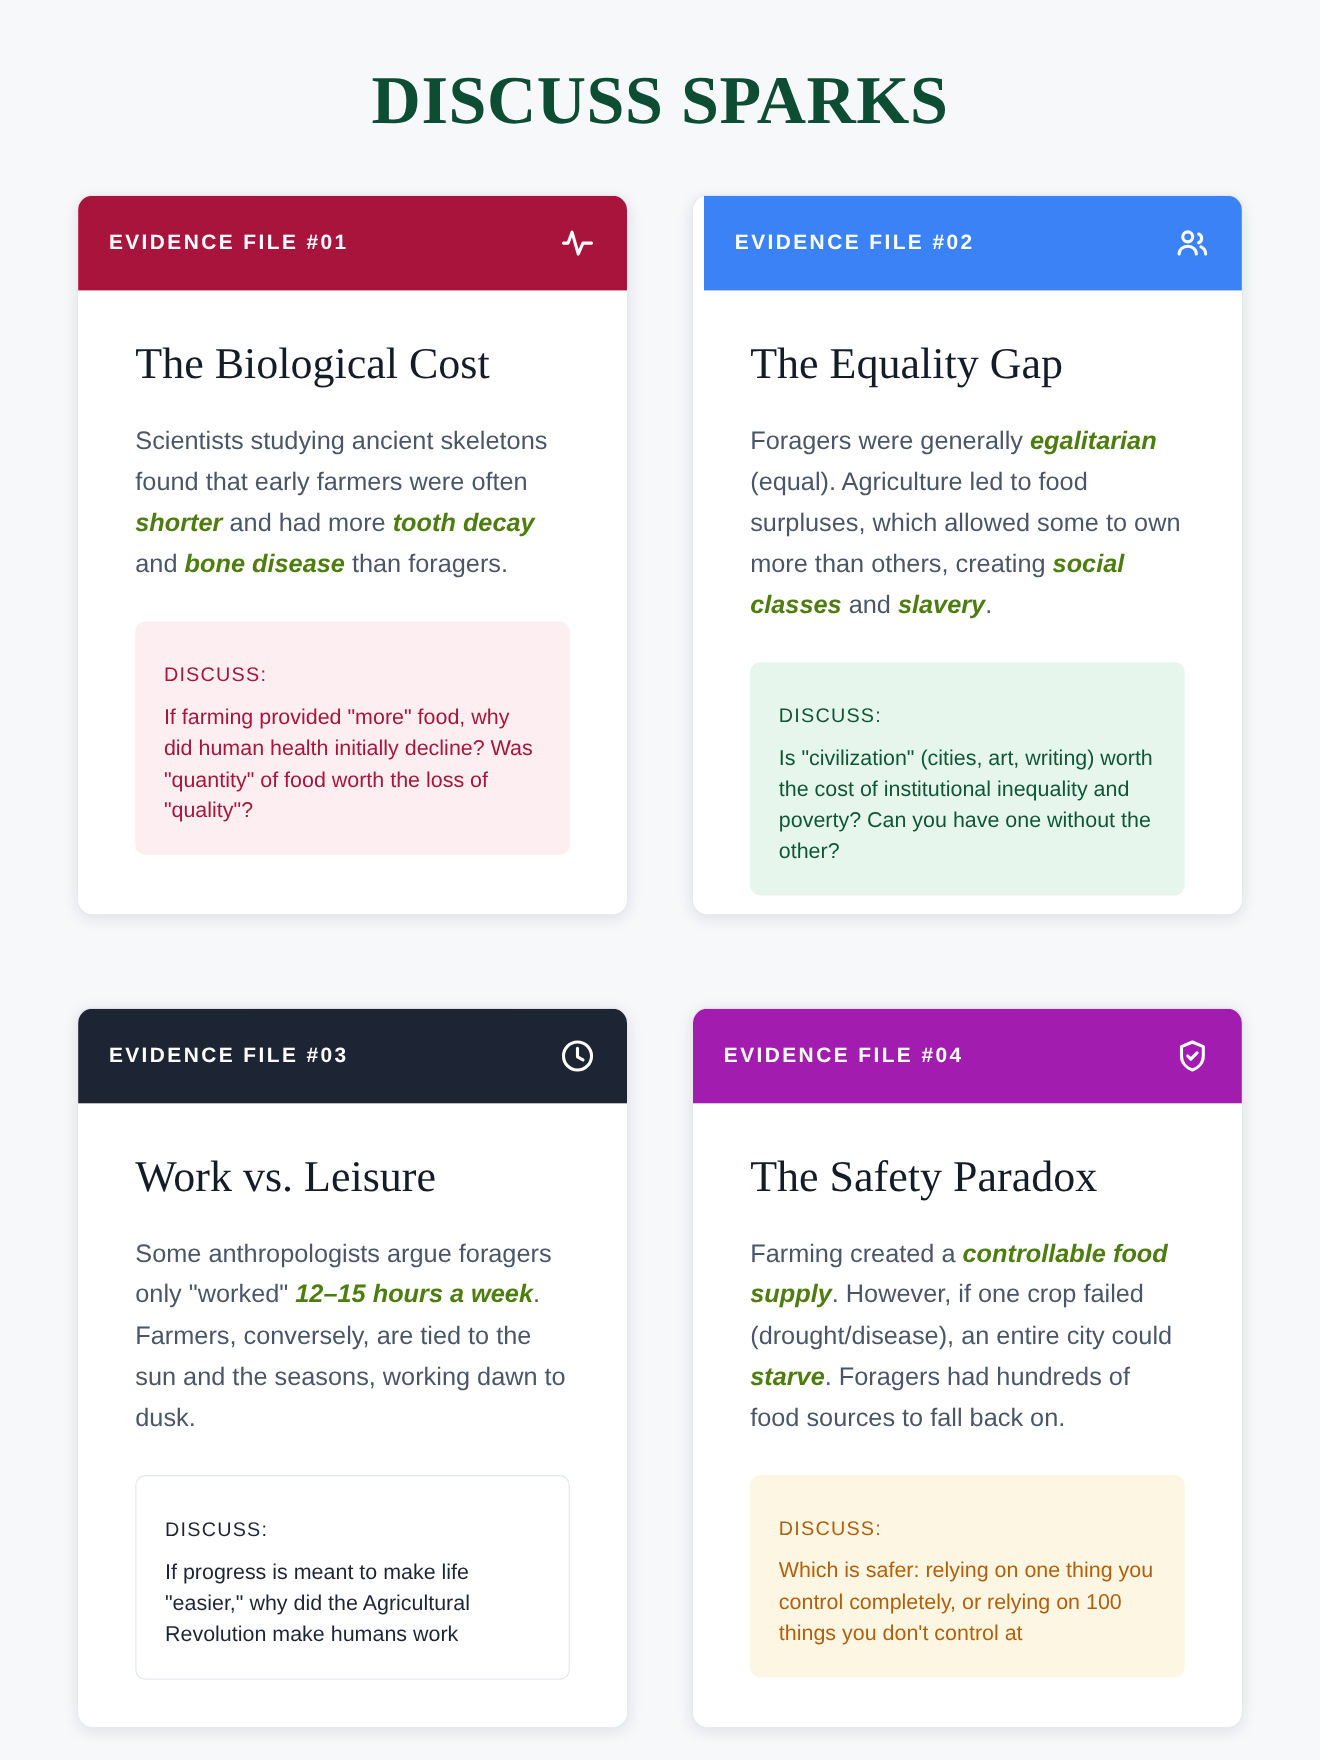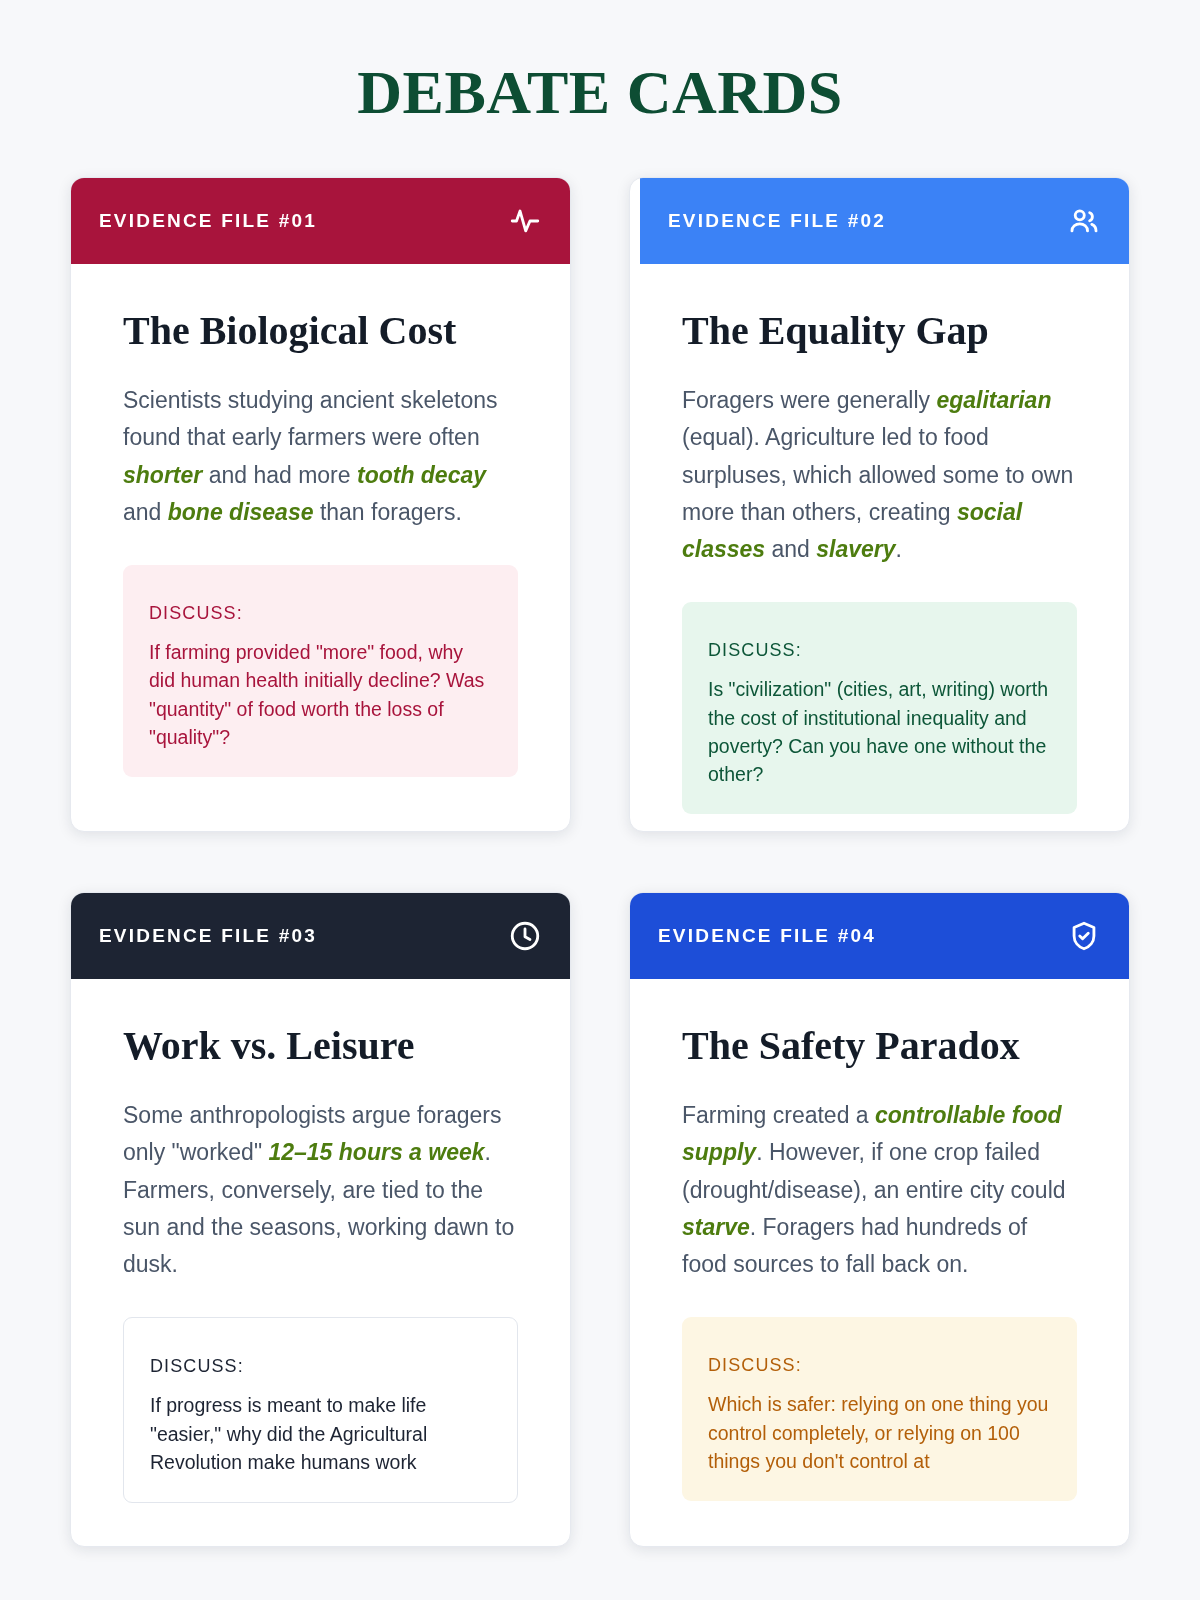--- a/index.html
+++ b/index.html
@@ -34,21 +34,21 @@
   .subtitle {
     font-size: 21px;
     letter-spacing: 6.5px;
     color: #5c6b7e;
     font-weight: 500;
     margin: 0;
   }
   .grid {
     display: grid;
     grid-template-columns: 1fr 1fr;
-    gap: 60px 58px;
+    gap: 84px 58px;
   }
   .card {
     background: #ffffff;
     border-radius: 14px;
     overflow: hidden;
     box-shadow: 0 3px 14px rgba(20, 30, 50, 0.10);
     height: 655px;
     display: flex;
     flex-direction: column;
     border: 1px solid #e6e9ef;
@@ -68,21 +68,21 @@
   .card-header .icon svg {
     display: block;
   }
   .card-body {
     padding: 44px 52px 0 52px;
     flex: 1;
     overflow: hidden;
   }
   .card-title {
     font-family: "Liberation Serif", serif;
-    font-weight: bold;
+    font-weight: normal;
     font-size: 40px;
     color: #141c28;
     margin: 0 0 28px 0;
     line-height: 1.15;
   }
   .card-text {
     font-size: 23px;
     line-height: 1.62;
     color: #4a5668;
     margin: 0 0 34px 0;
@@ -113,31 +113,31 @@
   .c1 .discuss-label, .c1 .discuss-text { color: #a8143c; }
   
   .c2 .card-header { background: #3b82f6; margin-left: 10px; }
   .c2 .discuss-box { background: #e7f6ed; }
   .c2 .discuss-label, .c2 .discuss-text { color: #0d5638; }
   
   .c3 .card-header { background: #1d2433; }
   .c3 .discuss-box { background: #ffffff; border: 1px solid #e2e6ed; }
   .c3 .discuss-label, .c3 .discuss-text { color: #1d2433; }
   
-  .c4 .card-header { background: #1d4ed8; }
+  .c4 .card-header { background: #a21caf; }
   .c4 .discuss-box { background: #fdf6e3; }
   .c4 .discuss-label, .c4 .discuss-text { color: #b35f09; }
 </style>
 </head>
 <body>
 
 <div class="page">
 
   <div class="header">
-    <h1 class="main-title">DEBATE CARDS</h1>
+    <h1 class="main-title">DISCUSS SPARKS</h1>
   </div>
 
   <div class="grid">
 
     <div class="card c1">
       <div class="card-header">
         <span class="file-label">EVIDENCE FILE #01</span>
         <span class="icon">
           <svg width="34" height="34" viewBox="0 0 24 24" fill="none" stroke="#ffffff" stroke-width="2" stroke-linecap="round" stroke-linejoin="round">
             <path d="M3 12h3l2.5-7 4 14L15.5 12H21"></path>

